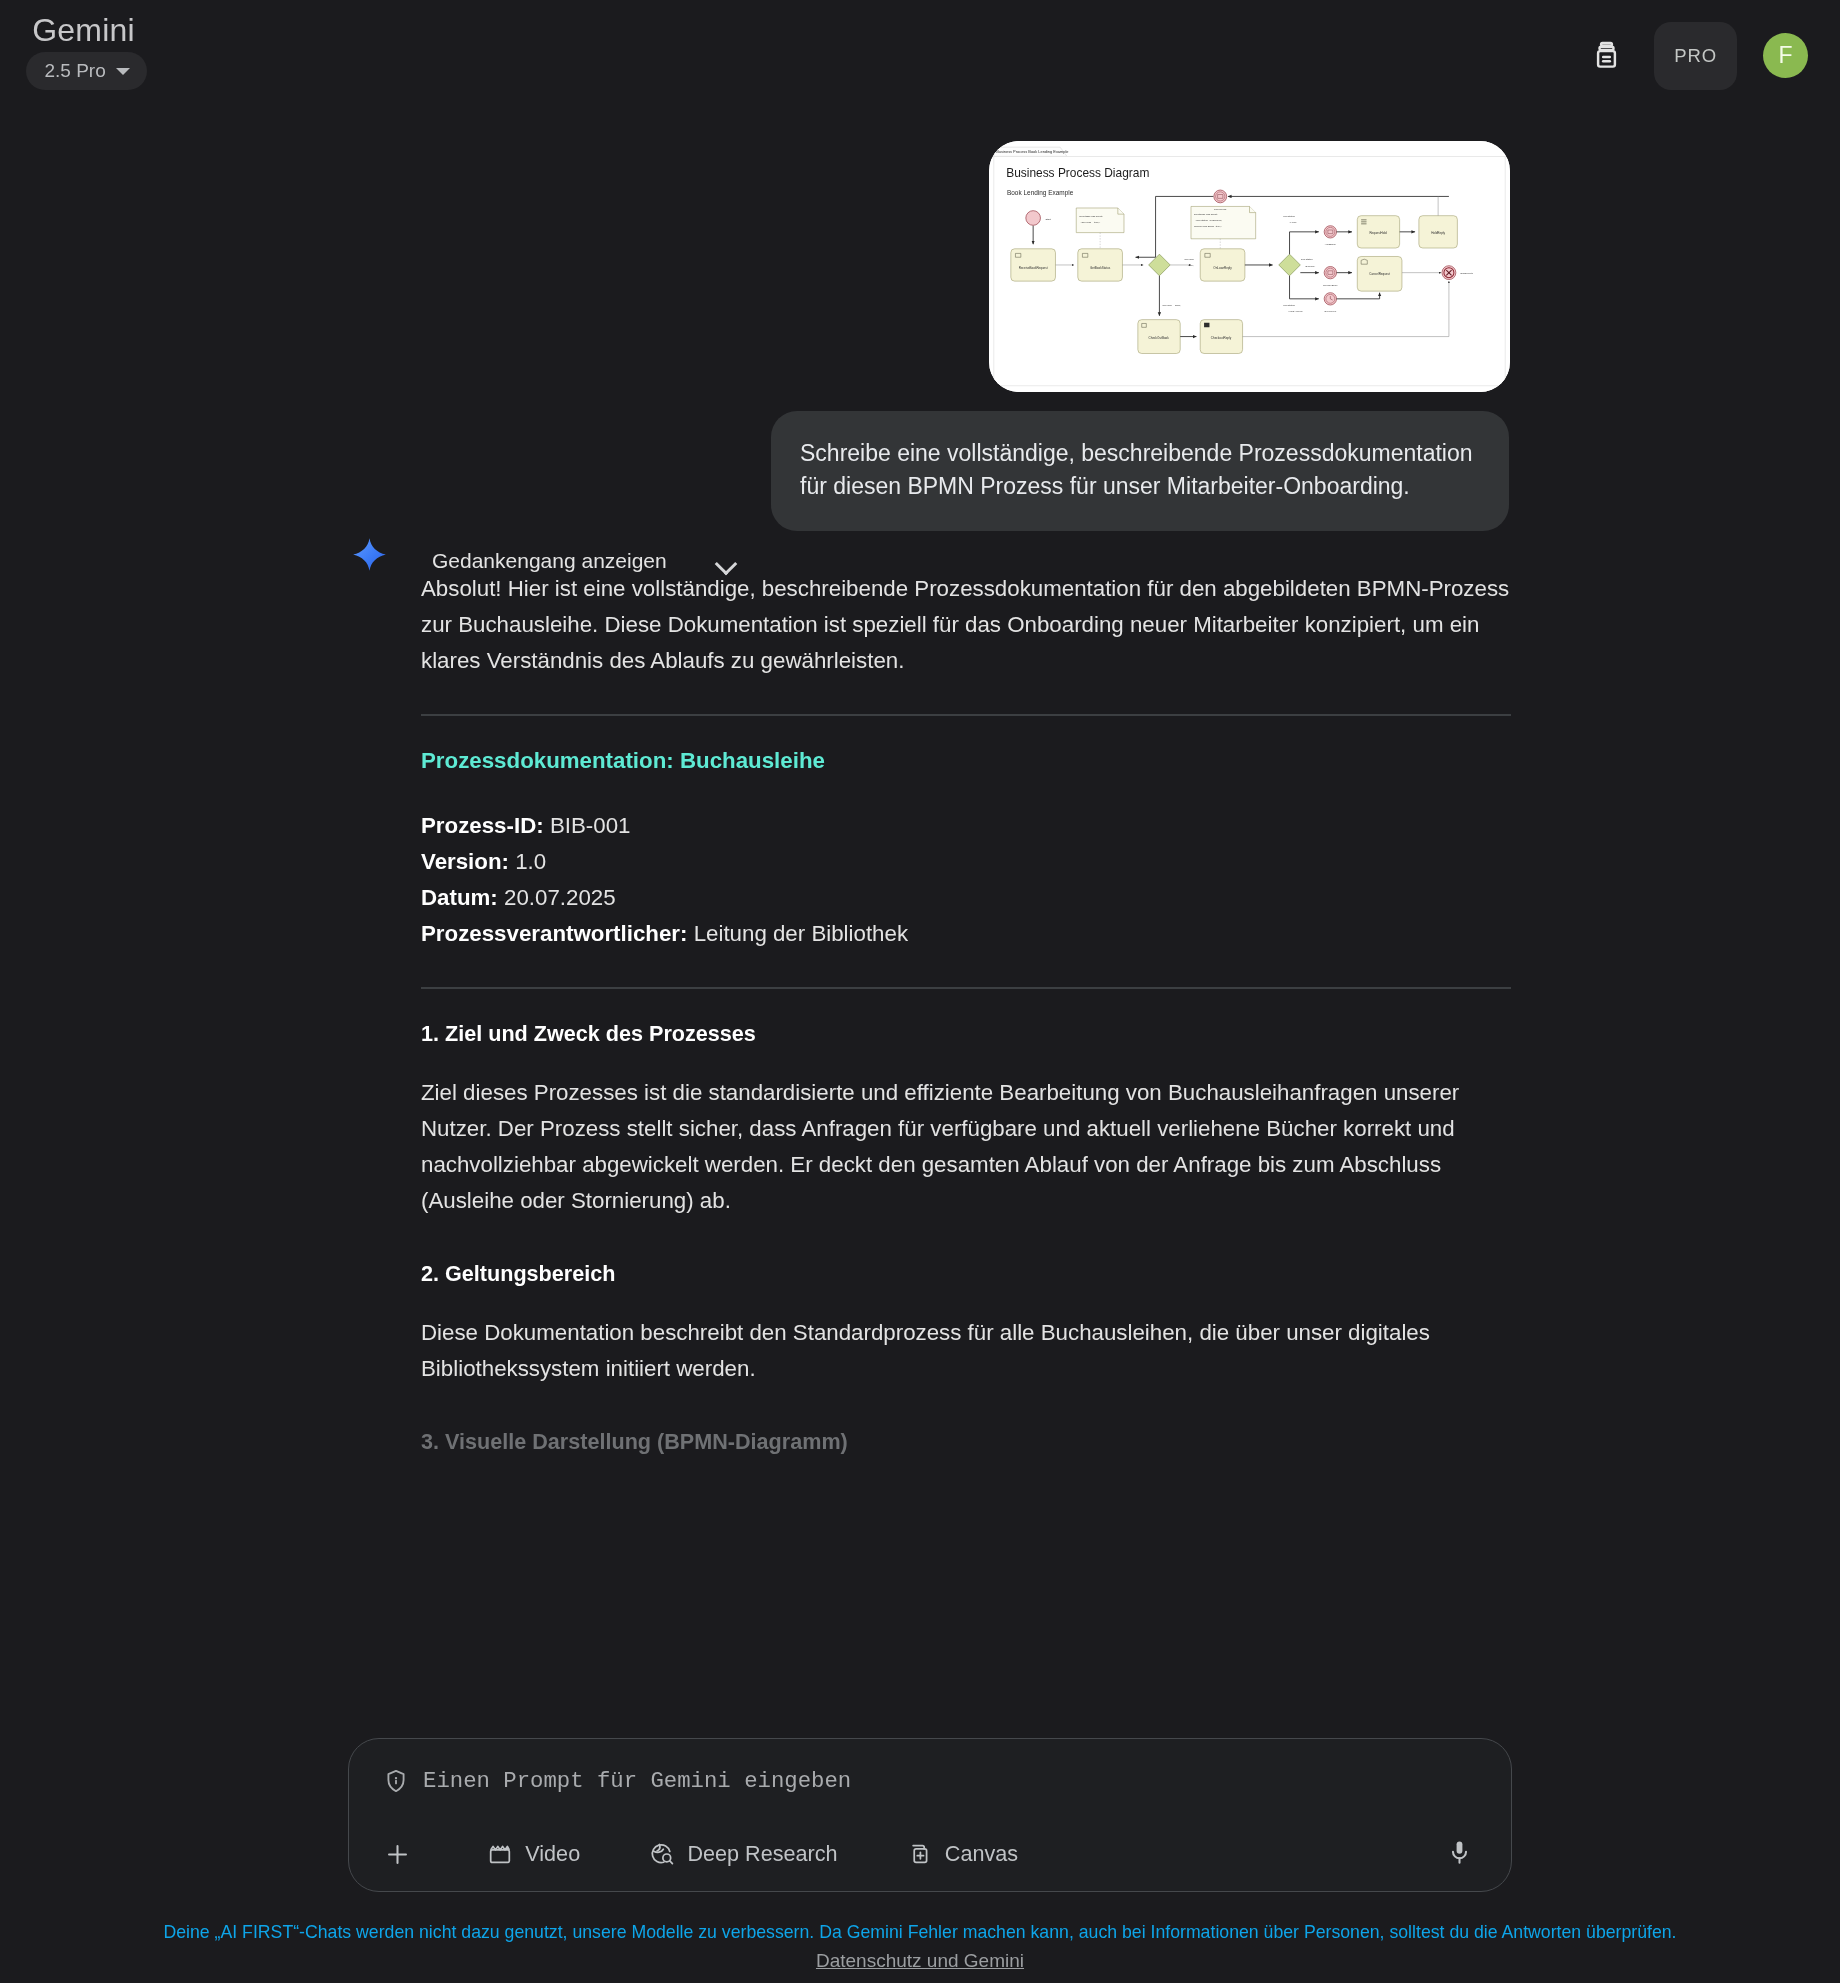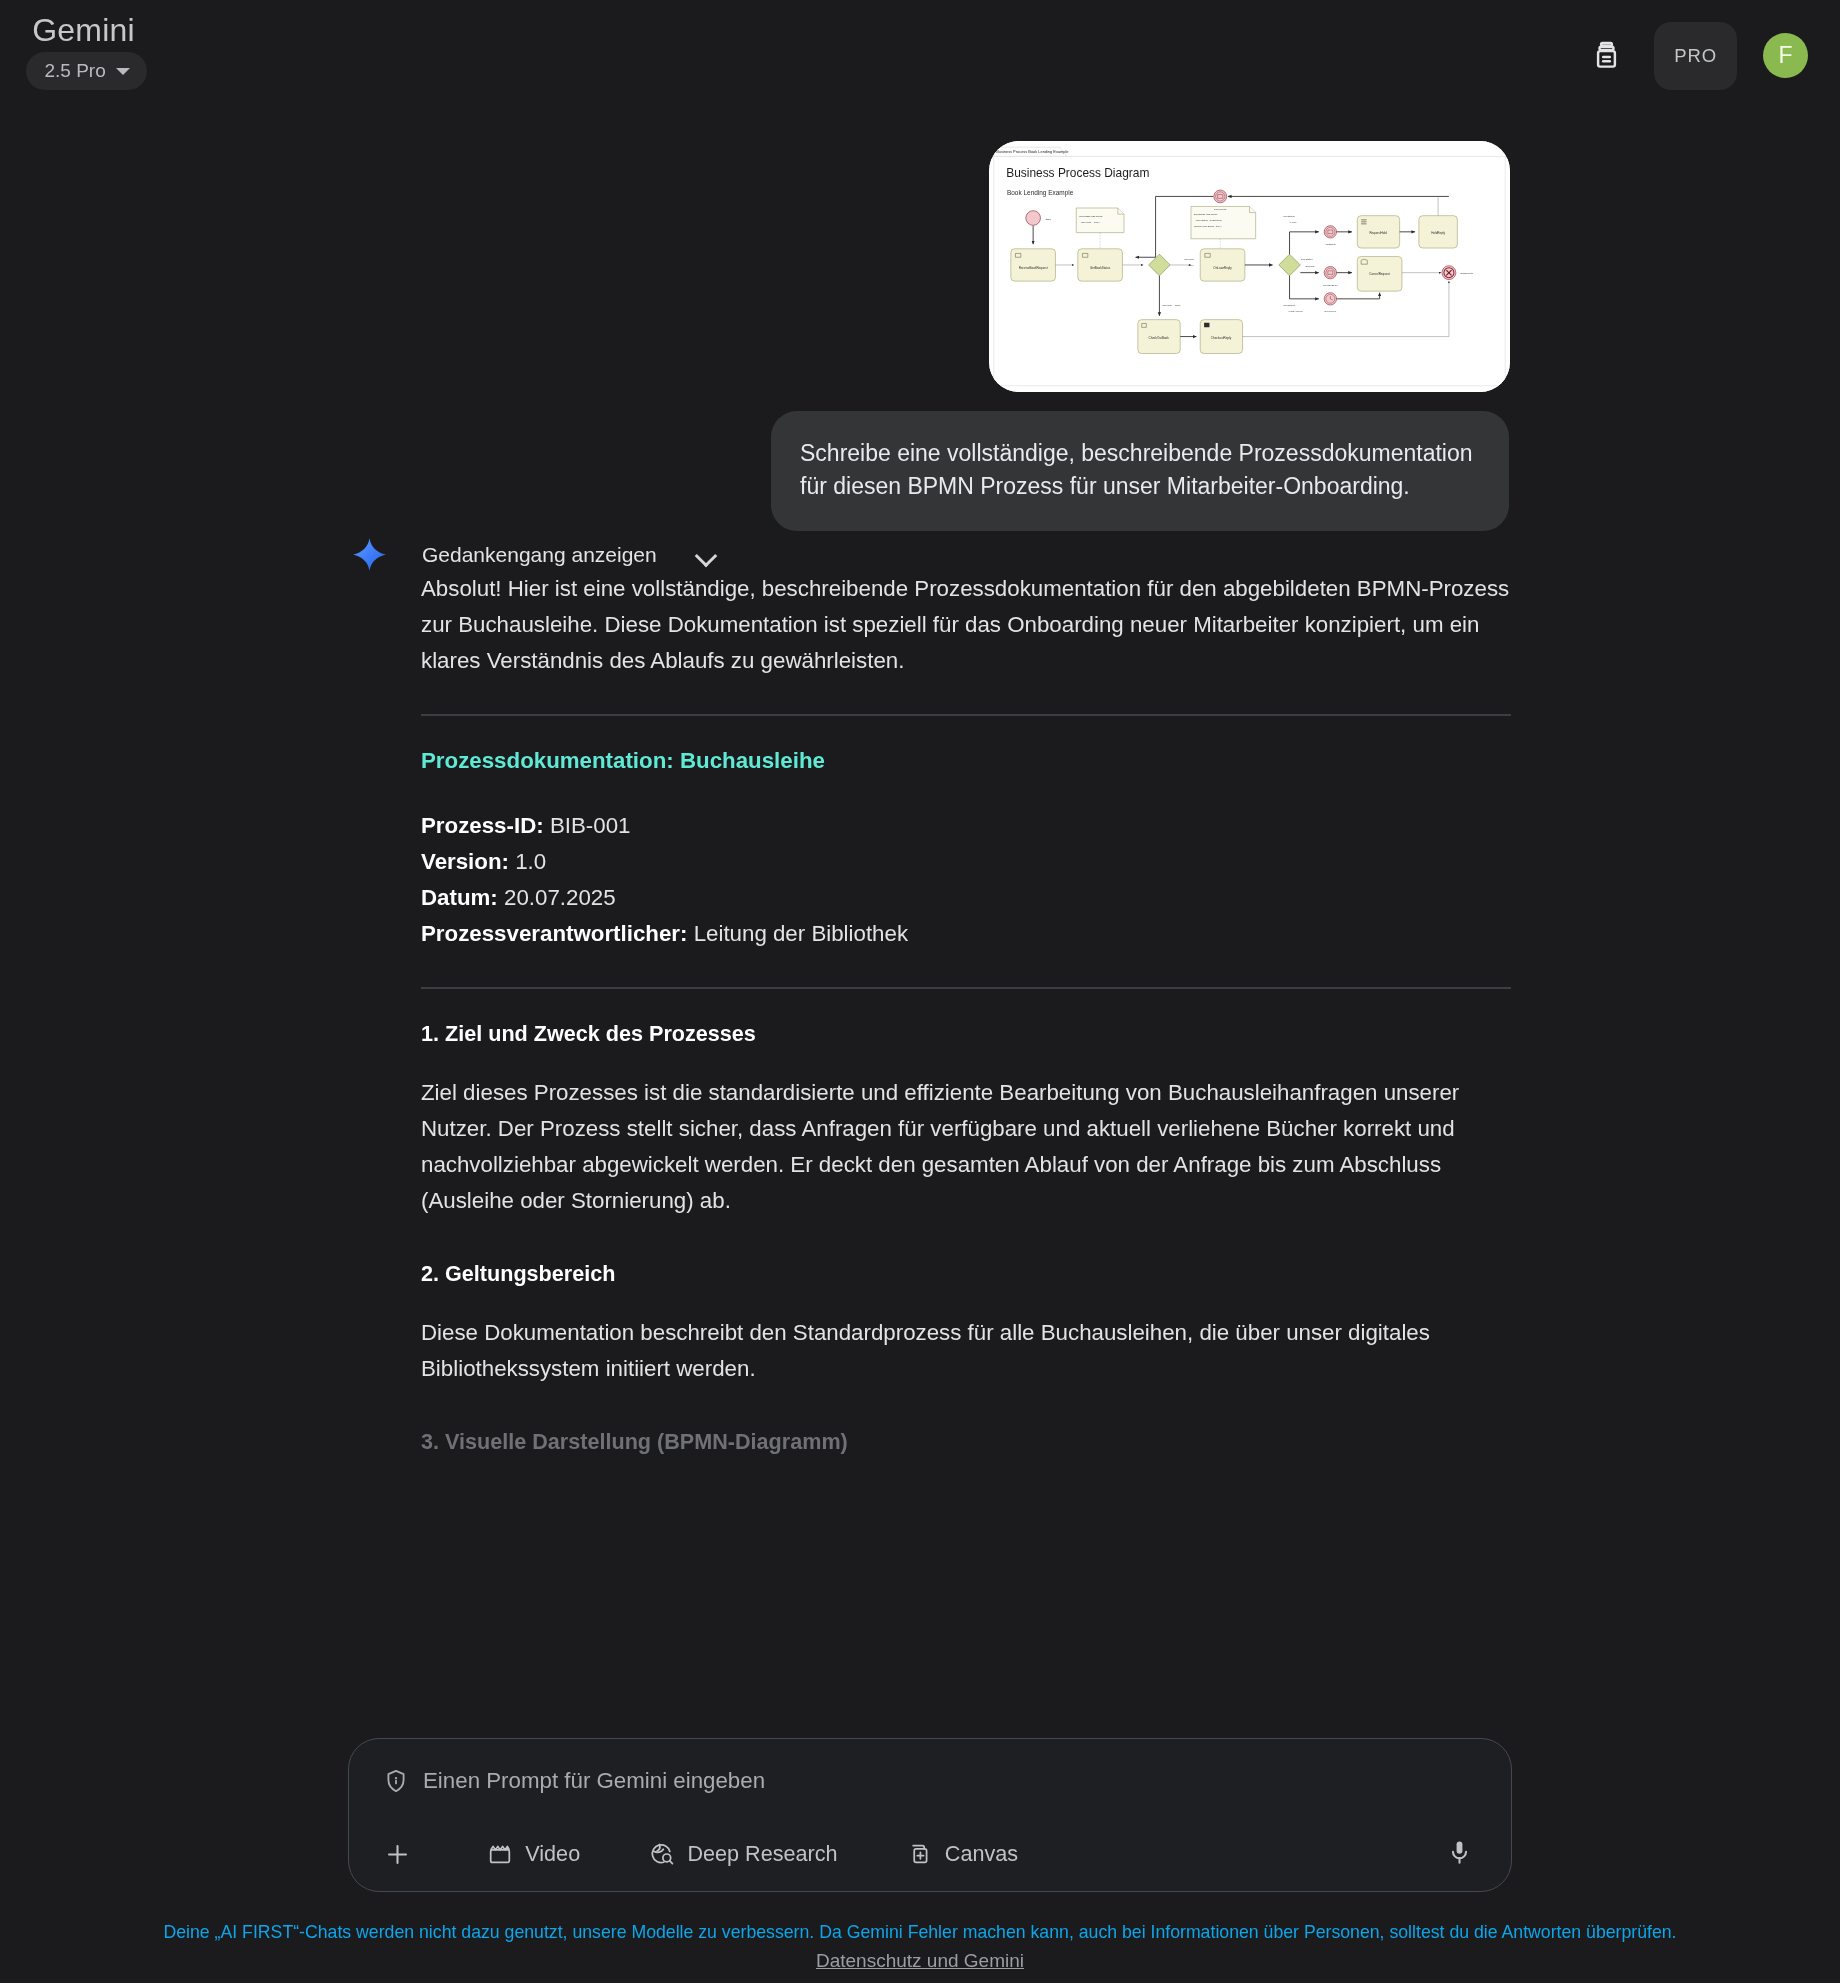--- a/index.html
+++ b/index.html
@@ -130,22 +130,22 @@
     line-height: 1.44;
     color: #e8eaed;
   }
 
   
   .thought-row {
     position: absolute;
     top: 420px;
     left: 351px;
     display: flex;
-    align-items: center;
-    gap: 34px;
+    align-items: flex-end;
+    gap: 44px;
     cursor: pointer;
   }
   .sparkle { width: 37px; height: 37px; display: block; }
   .thought-label { font-size: 21px; color: #e3e3e3; }
   .chev {
     width: 20px; height: 20px;
     display: inline-block;
     position: relative;
     margin-left: 6.2px;
   }
@@ -227,20 +227,21 @@
     background: #1e1f22;
     border: 1.5px solid #45484c;
     border-radius: 31px;
     z-index: 30;
   }
   .composer-input-row {
     display: flex;
     align-items: flex-end;
     gap: 14px;
     padding: 29px 0 0 34px;
+    font-family: Liberation Mono, monospace;
   }
   .placeholder {
     font-size: 22.3px;
     color: #a9abae;
   }
   .composer-tools {
     position: absolute;
     left: 0; bottom: 0;
     width: 100%;
     height: 74px;

